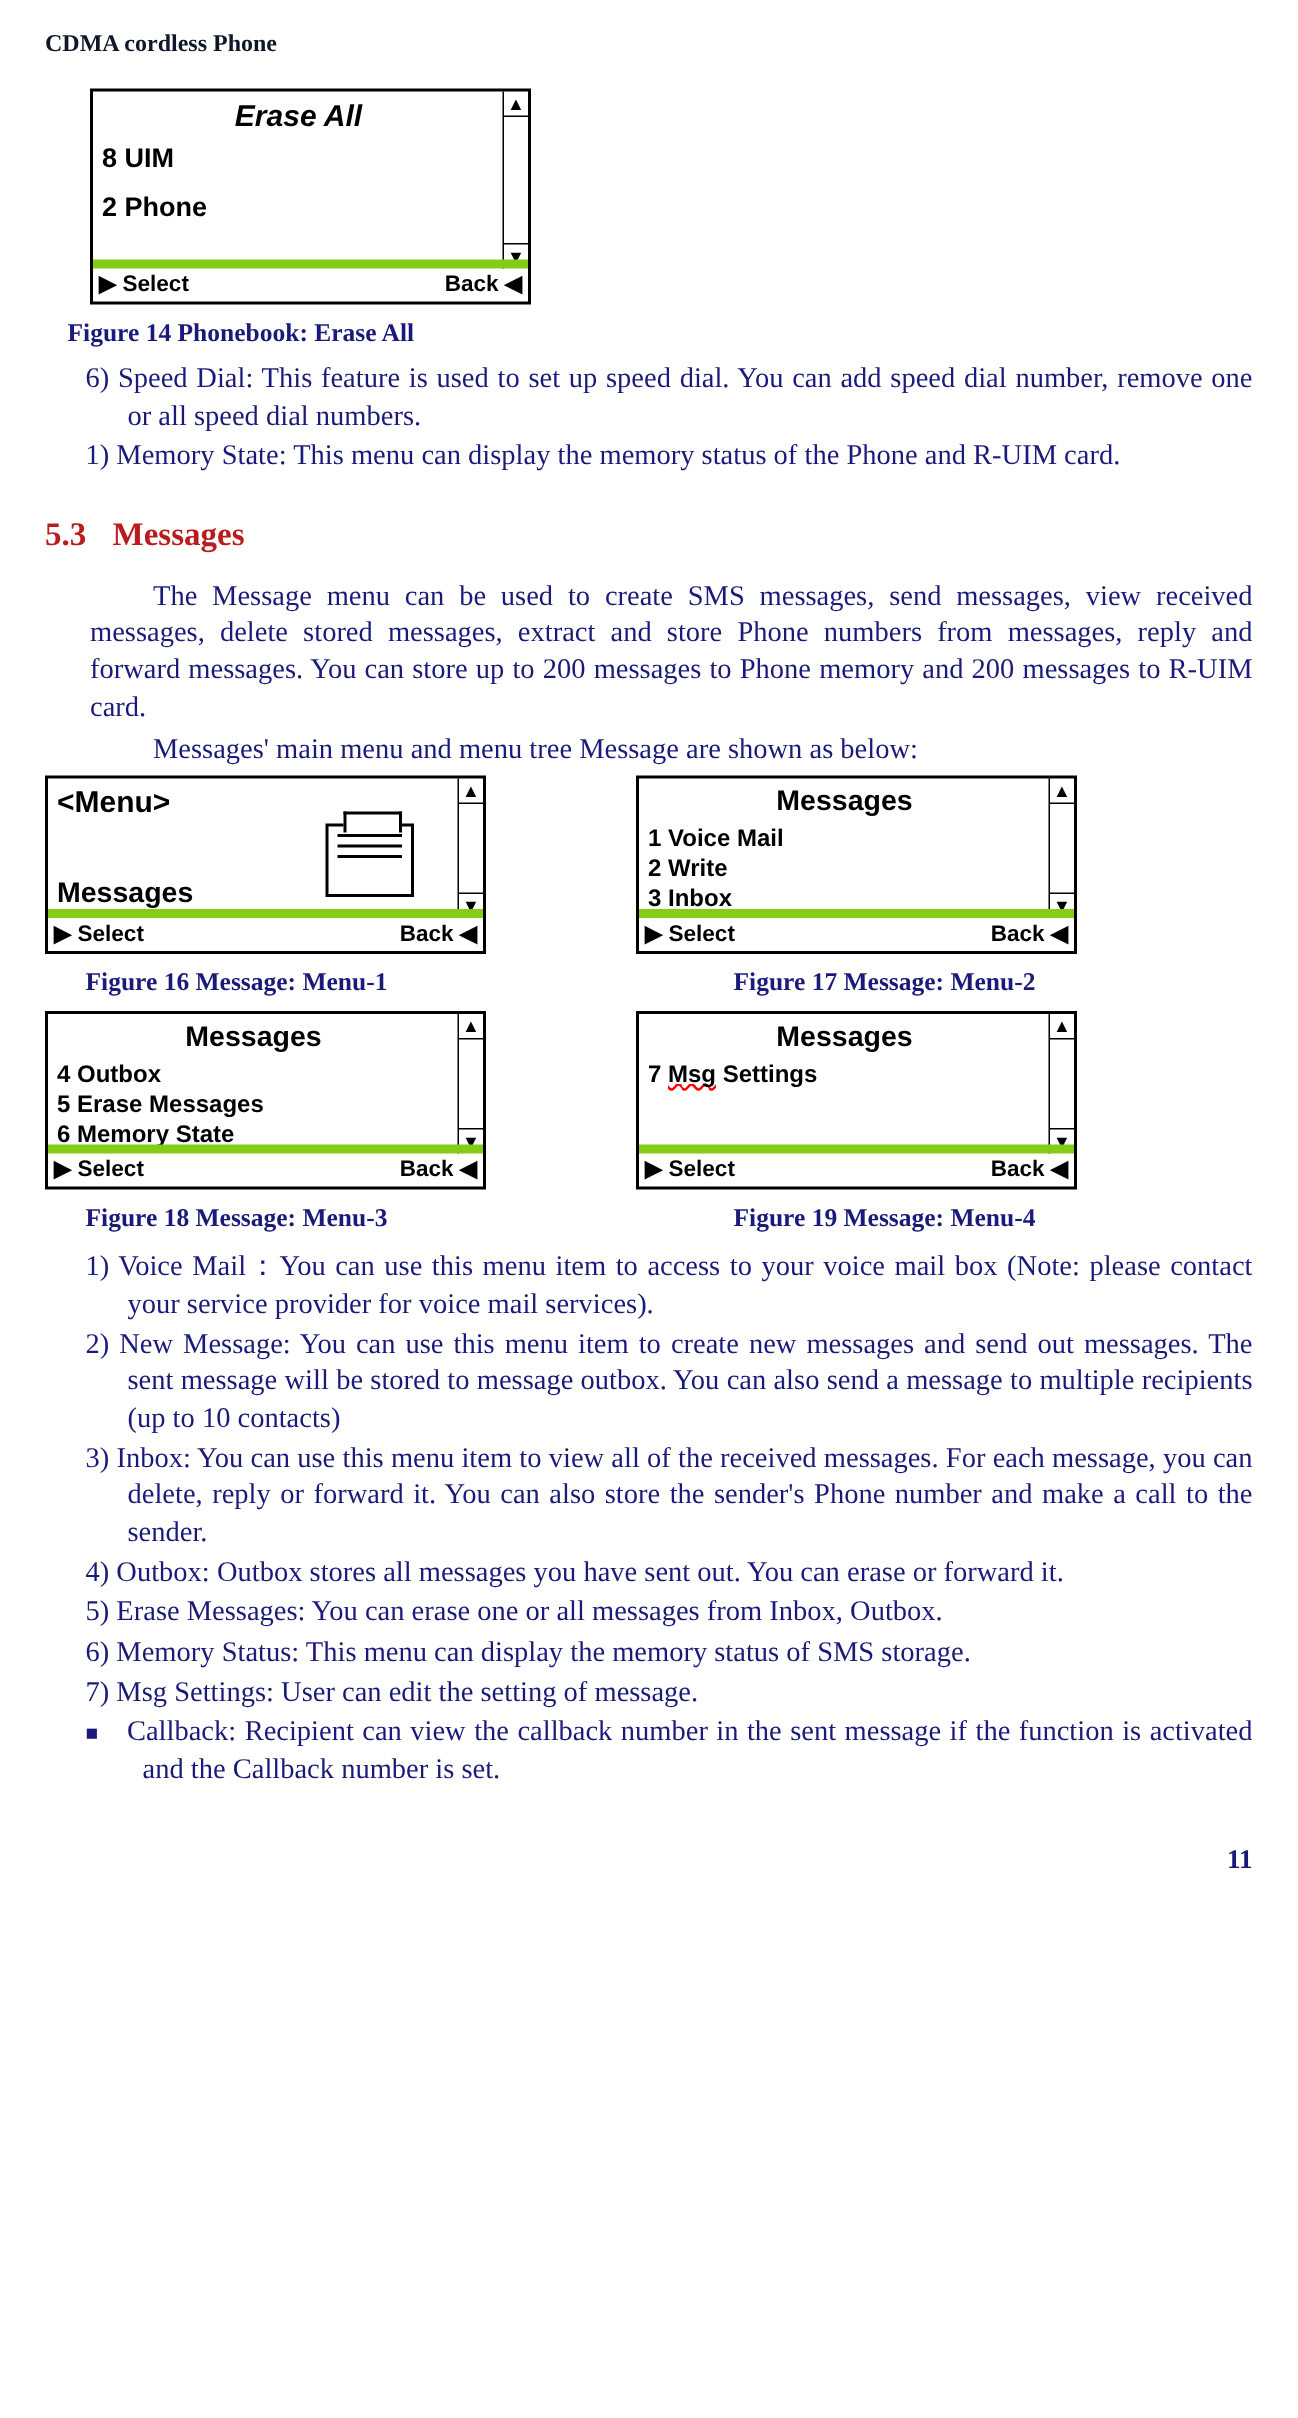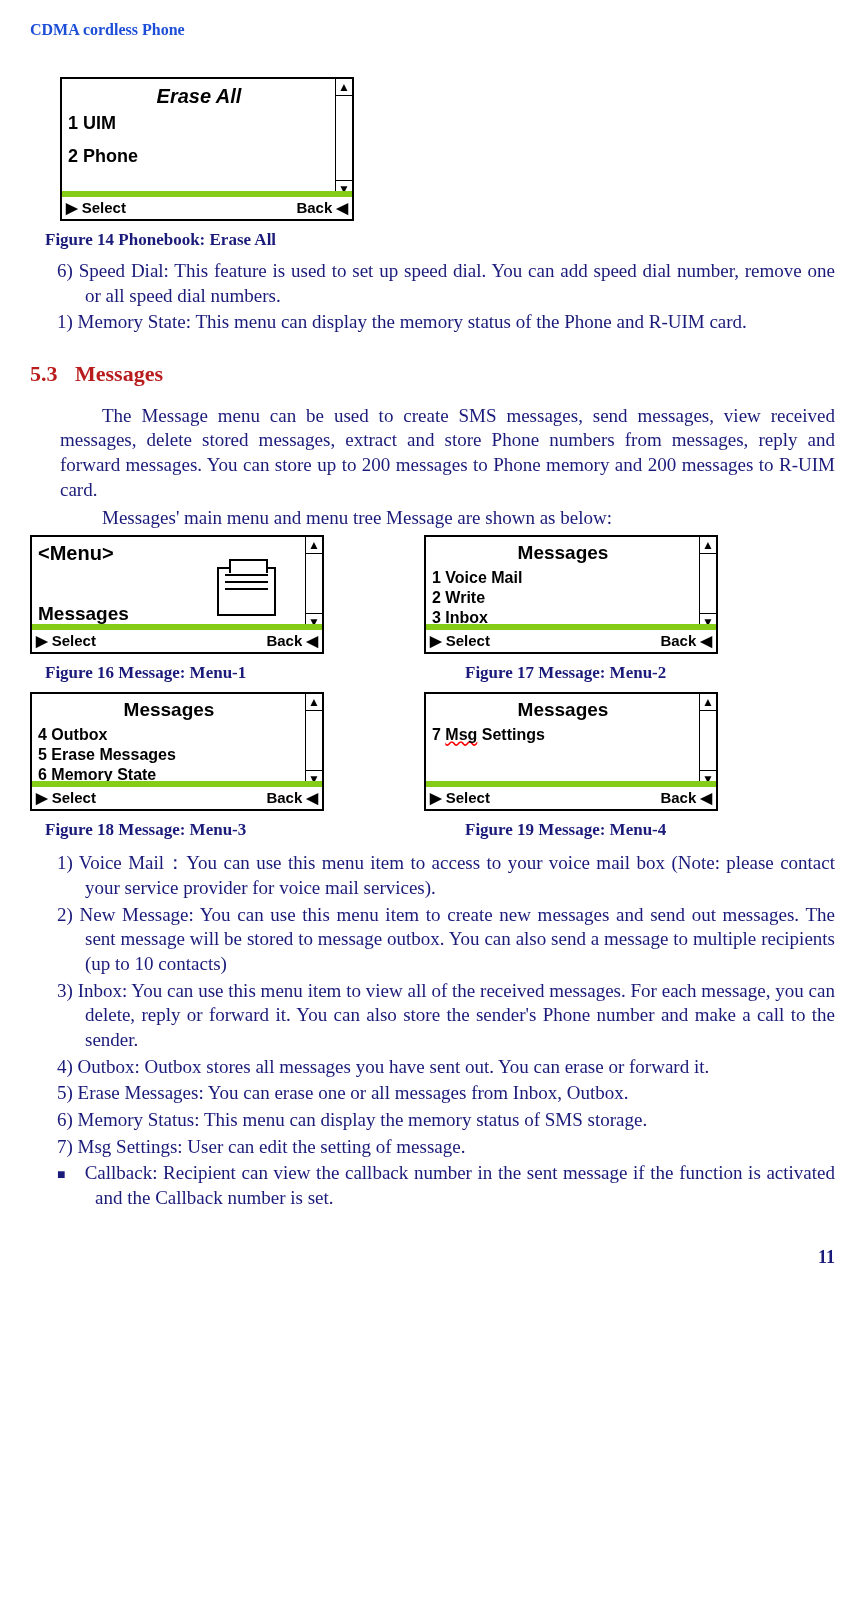--- a/index.html
+++ b/index.html
@@ -5,24 +5,24 @@
   body {
     font-family: "Times New Roman", serif;
     margin: 0;
     padding: 20px 30px;
     width: 805px;
     color: #1a1a7a;
     font-size: 19px;
     line-height: 1.3;
   }
   .header {
-    color: #1d4ed8;
+    color: #0f172a;
     font-weight: bold;
     font-size: 16px;
-    margin-bottom: 36px;
+    margin-bottom: 18px;
   }
   .sect-heading {
     color: #b91c1c;
     font-weight: bold;
     font-size: 22px;
     margin: 25px 0 15px 0;
   }
   .sect-heading .num { display:inline-block; width:45px; }
   .caption {
     color: #1a1a7a;
@@ -94,32 +94,32 @@
     position:absolute; right:30px; top:30px; width:55px; height:45px;
     border:2px solid #000;
   }
   .menu-icon .flap {
     position:absolute; top:-10px; left:10px; width:35px; height:12px;
     border:2px solid #000; border-bottom:none; background:#fff;
   }
   .menu-icon .lines div { border-top:2px solid #000; margin:5px 6px 0 6px;}
   .underline-wavy { text-decoration: underline wavy red; text-decoration-skip-ink: none;}
   .caption-row { display:flex; gap:130px; margin-left:15px;}
-  .caption-row .caption { margin-left:0; }
+  .caption-row .caption { margin-left:12px; }
 </style>
 </head>
 <body>
 
 <div class="header">CDMA cordless Phone</div>
 
 <div style="margin-left:30px;">
   <div class="phone-screen tall">
     <div class="ps-body">
       <div class="ps-title">Erase All</div>
-      <div class="ps-item">1 UIM</div>
+      <div class="ps-item">8 UIM</div>
       <div class="ps-item" style="margin-top:8px">2 Phone</div>
     </div>
     <div class="ps-scroll">
       <div class="arrow-up">▲</div>
       <div class="arrow-down">▼</div>
     </div>
     <div class="ps-footer">
       <span><span class="tri-r">▶</span> <span>Select</span></span>
       <span><span>Back</span> <span class="tri-l">◀</span></span>
     </div>

